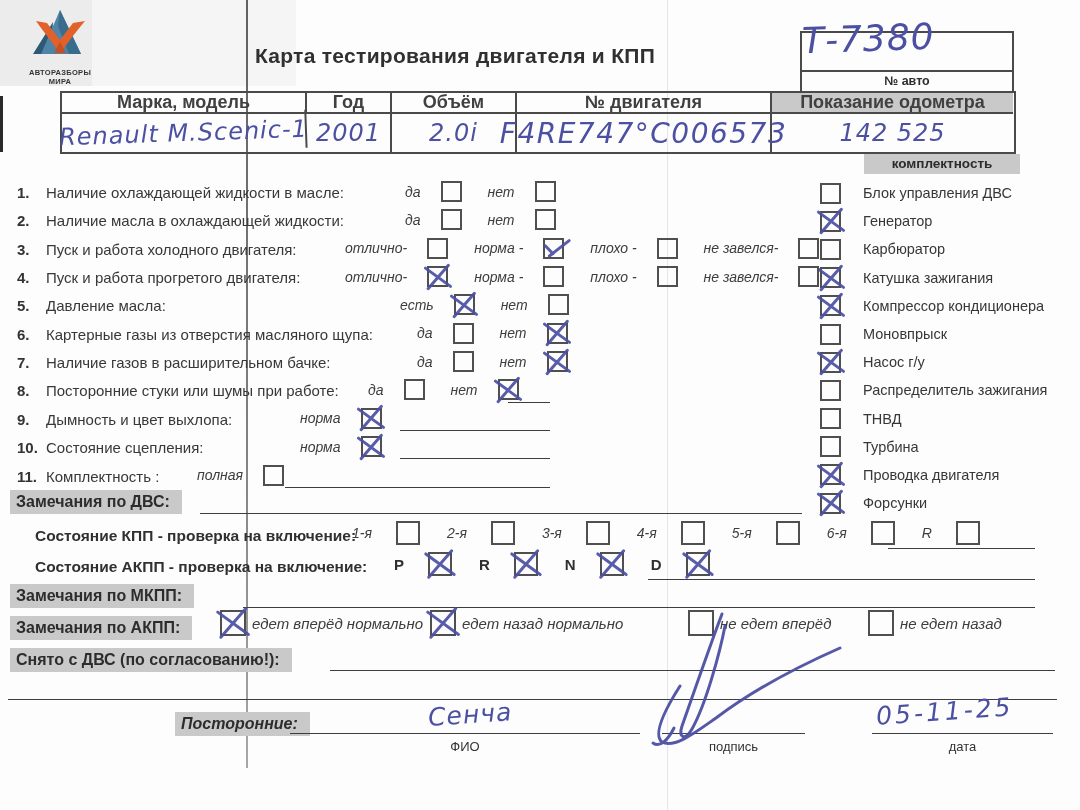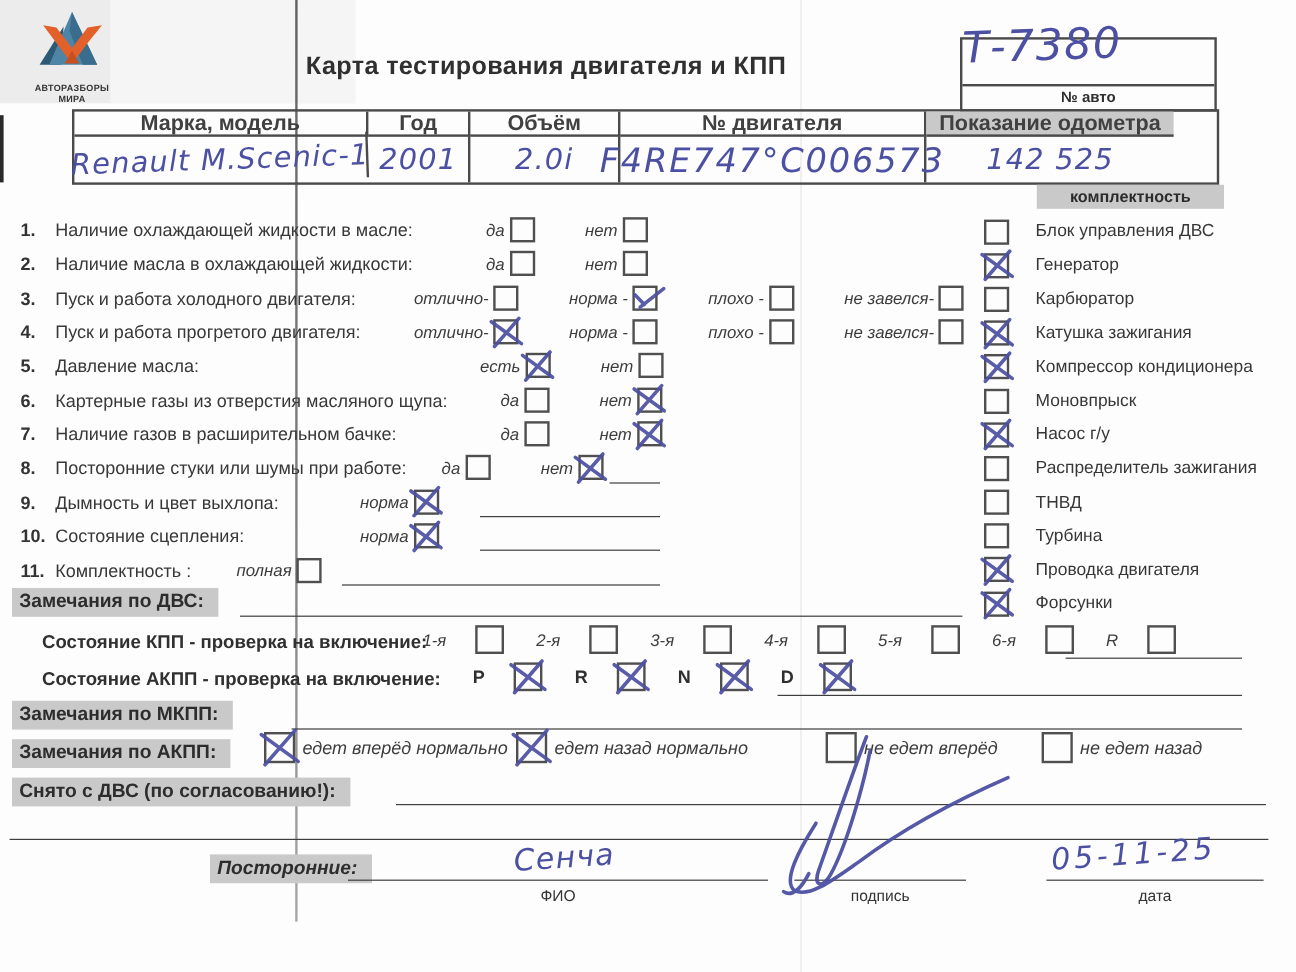--- a/index.html
+++ b/index.html
@@ -34,21 +34,21 @@
   .car-hand{position:absolute;left:802px;top:18px;font-size:36px;transform:rotate(-2deg);}
 
   
   .vtable{position:absolute;left:60px;top:91px;width:952px;display:flex;flex-wrap:wrap;
           border:2px solid var(--bdr);}
   .vcell{box-sizing:border-box;border-right:2px solid var(--bdr);display:flex;align-items:center;justify-content:center;}
   .vcell:nth-child(5),.vcell:nth-child(10){border-right:none;}
   .vhead{height:21px;font-size:18px;font-weight:700;color:#404040;border-bottom:2px solid var(--bdr);}
   .vhead.gray{background:var(--gray);}
   .vval{height:38px;font-size:24px;}
-  .w1{width:245px}.w2{width:85px}.w3{width:125px}.w4{width:255px}.w5{width:206px}
+  .w1{width:245px}.w2{width:85px}.w3{width:125px}.w4{width:255px}.w5{width:241px}
   .vv1{transform:rotate(-2deg);font-size:24px;}
   .vv4{font-size:28px;letter-spacing:1.5px;}
 
   
   .eq-head{position:absolute;left:864px;top:154px;width:156px;height:20px;background:var(--gray);
            text-align:center;font-size:13.5px;font-weight:700;line-height:20px;color:#2c2c2c;}
   .eq-list{position:absolute;left:820px;top:179px;width:258px;}
   .eq-row{position:relative;height:28.2px;display:flex;align-items:center;}
   .eq-row .lbl{margin-left:22px;font-size:14.5px;color:#373737;}
 
@@ -63,21 +63,21 @@
   .mark.x::after{width:135%;transform:translate(-50%,-50%) rotate(-49deg);}
   .mark.v::before{width:55%;transform:translate(-85%,10%) rotate(46deg);}
   .mark.v::after{width:110%;transform:translate(-32%,-40%) rotate(-38deg);}
 
   
   .left-rows{position:absolute;left:0;top:180px;width:1080px;}
   .lrow{position:absolute;left:0;width:820px;height:28.3px;}
   .lrow .num{position:absolute;left:17px;top:4px;font-size:15px;font-weight:700;color:#333;}
   .lrow .lbl{position:absolute;left:46px;top:4px;font-size:15px;color:#383838;}
   .opts{position:absolute;top:1px;display:flex;align-items:center;}
-  .opt{display:inline-flex;align-items:center;gap:4px;margin-right:42px;}
+  .opt{display:inline-flex;align-items:center;gap:20px;margin-right:26px;}
   .olbl{font-size:14px;font-style:italic;color:#3d3d3d;white-space:nowrap;}
   .ansline{position:absolute;bottom:4px;right:270px;border-top:1.7px solid #3e3e3e;}
   .lrow:nth-child(1) .opts,.lrow:nth-child(2) .opts{left:405px}
   .lrow:nth-child(3) .opts,.lrow:nth-child(4) .opts{left:345px}
   .lrow:nth-child(5) .opts{left:400px}
   .lrow:nth-child(6) .opts,.lrow:nth-child(7) .opts{left:417px}
   .lrow:nth-child(8) .opts{left:368px}
   .lrow:nth-child(9) .opts,.lrow:nth-child(10) .opts{left:300px}
   .lrow:nth-child(11) .opts{left:197px}
   .lrow:nth-child(1) .ansline,.lrow:nth-child(2) .ansline{left:555px}

